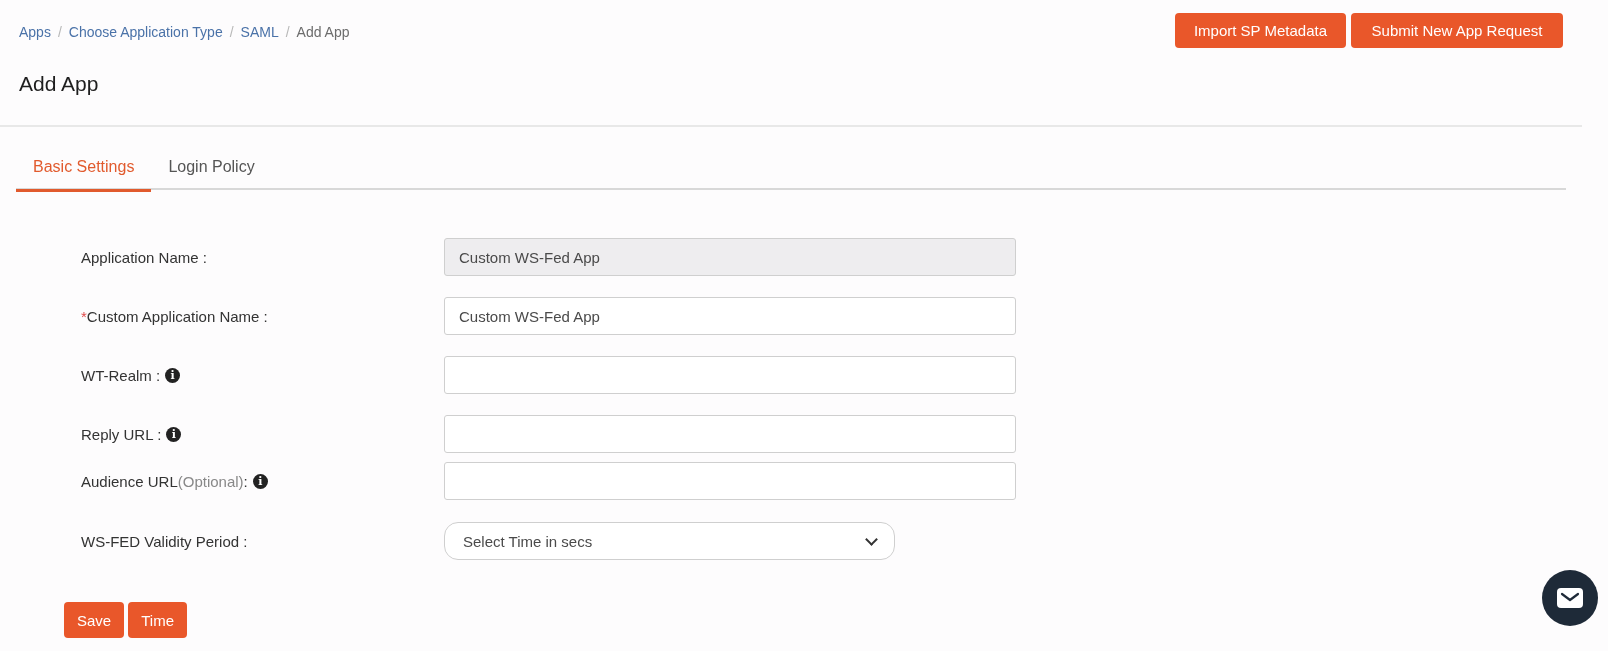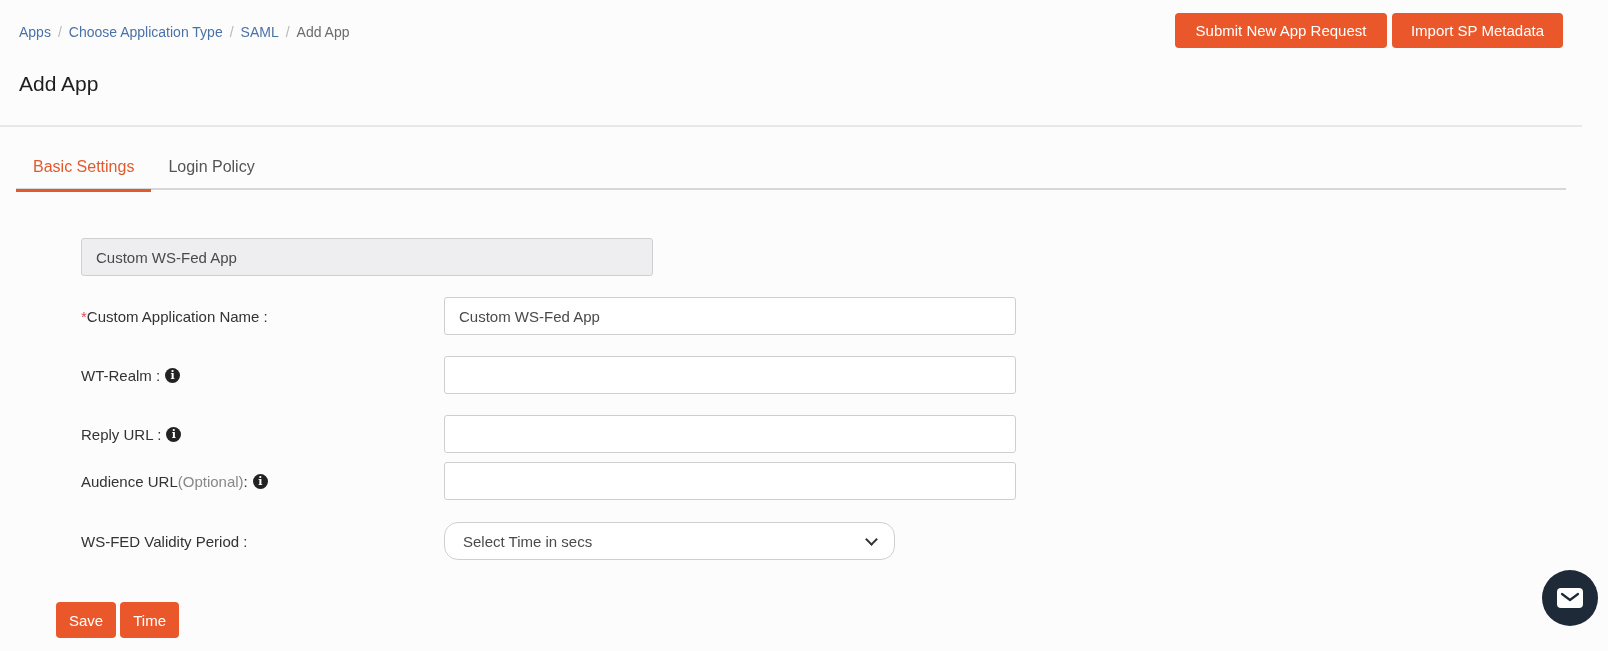--- a/index.html
+++ b/index.html
@@ -69,21 +69,21 @@
       font-family: "Liberation Sans", "DejaVu Sans", sans-serif; outline: none;
     }
     .input.disabled { background: #eeedef; }
     .select {
       width: 451px; height: 38px; border: 1px solid #cfcfcf; border-radius: 14px;
       background: #fff; font-size: 15px; color: #4a4a4a; padding: 0 18px;
       display: flex; align-items: center; justify-content: space-between; cursor: pointer;
     }
     .chevron { width: 9px; height: 9px; border-right: 2px solid #333; border-bottom: 2px solid #333; transform: rotate(45deg); margin-top: -4px; }
 
-    .bottom-actions { position: absolute; left: 56px; top: 602px; display: flex; gap: 4px; }
+    .bottom-actions { position: absolute; left: 64px; top: 602px; display: flex; gap: 4px; }
     .btn-bottom { height: 36px; padding: 0 13px; font-size: 15px; }
 
     .chat-fab {
       position: absolute; left: 1542px; top: 570px; width: 56px; height: 56px;
       border-radius: 50%; background: #1e2a38; display: flex; align-items: center; justify-content: center;
       cursor: pointer;
     }
   </style>
 </head>
 <body>
@@ -94,33 +94,36 @@
   <a href="#">Choose Application Type</a>
   <span class="sep">/</span>
   <a href="#">SAML</a>
   <span class="sep">/</span>
   <span class="current">Add App</span>
 </nav>
 
 <h1 class="page-title">Add App</h1>
 
 <div class="top-actions">
+  <button class="btn btn-top btn-import">Import SP Metadata</button>
   <button class="btn btn-top btn-submit">Submit New App Request</button>
-  <button class="btn btn-top btn-import">Import SP Metadata</button>
 </div>
 
 <div class="divider-top"></div>
 
 <div class="tabs">
   <div class="tab active">Basic Settings</div>
   <div class="tab">Login Policy</div>
 </div>
 
 <div class="form">
   <div class="row" style="top:238px;">
+    <label class="label">
+      <span>Application Name :</span>
+    </label>
     <input class="input disabled" disabled="" value="Custom WS-Fed App" style="">
   </div>
 
   <div class="row" style="top:297px;">
     <label class="label">
       <span class="req">*</span>
       <span>Custom Application Name :</span>
     </label>
     <input class="input" value="Custom WS-Fed App" style="">
   </div>

